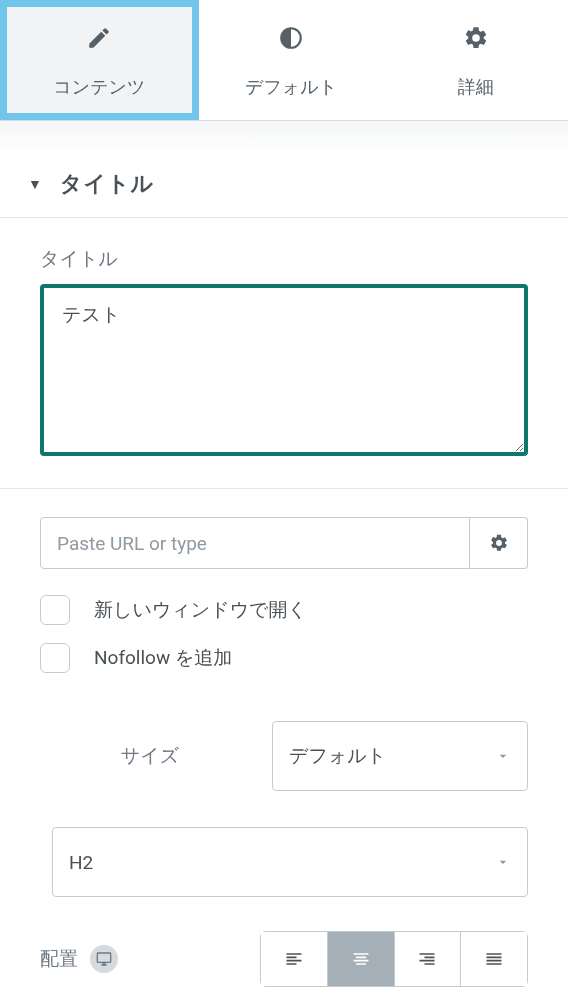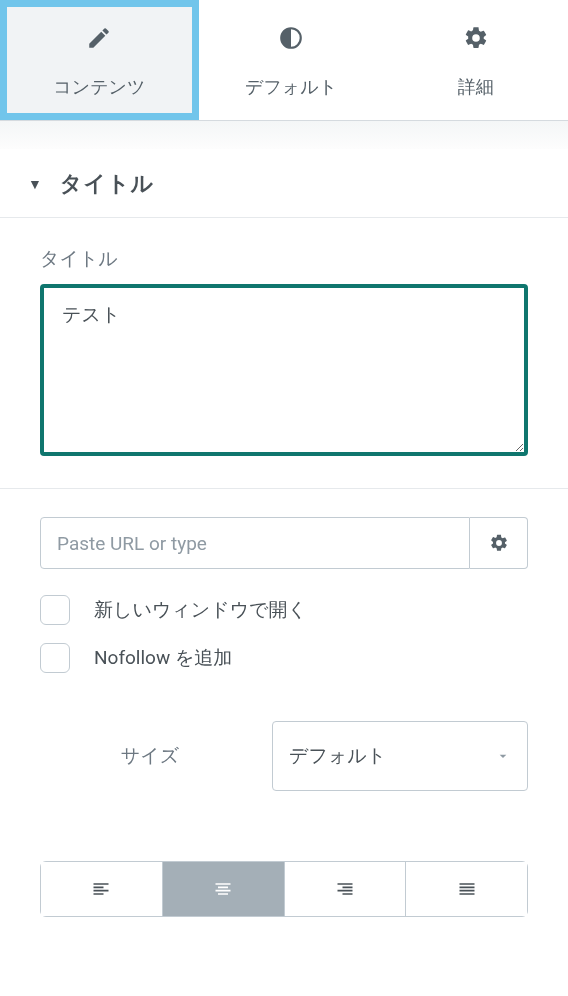--- a/index.html
+++ b/index.html
@@ -269,23 +269,37 @@
     <div class="select-row-label">サイズ</div>
     <div class="select">
       <span class="select-value">デフォルト</span>
       <svg class="select-caret" width="16" height="16" viewBox="0 0 24 24" fill="currentColor">
           <path d="M7 10l5 5 5-5z"></path>
         </svg>
     </div>
   </div>
 
   <div class="select-row">
+    <div class="select">
+      <span class="select-value">H2</span>
+      <svg class="select-caret" width="16" height="16" viewBox="0 0 24 24" fill="currentColor">
+          <path d="M7 10l5 5 5-5z"></path>
+        </svg>
+    </div>
   </div>
 
   <div class="align-row">
+    <div class="align-label-group">
+      <span class="align-label">配置</span>
+      <div class="device-icon">
+        <svg width="16" height="16" viewBox="0 0 24 24" fill="#6d7882">
+            <path d="M21 2H3a2 2 0 0 0-2 2v12a2 2 0 0 0 2 2h7v2H8v2h8v-2h-2v-2h7a2 2 0 0 0 2-2V4a2 2 0 0 0-2-2zm0 14H3V4h18v12z"></path>
+          </svg>
+      </div>
+    </div>
     <div class="align-group">
       <div class="align-btn">
         <svg width="20" height="20" viewBox="0 0 24 24" fill="currentColor">
             <path d="M3 5h18v2H3zm0 4h12v2H3zm0 4h18v2H3zm0 4h12v2H3z"></path>
           </svg>
       </div>
       <div class="align-btn active">
         <svg width="20" height="20" viewBox="0 0 24 24" fill="currentColor">
             <path d="M3 5h18v2H3zm3 4h12v2H6zm-3 4h18v2H3zm3 4h12v2H6z"></path>
           </svg>

